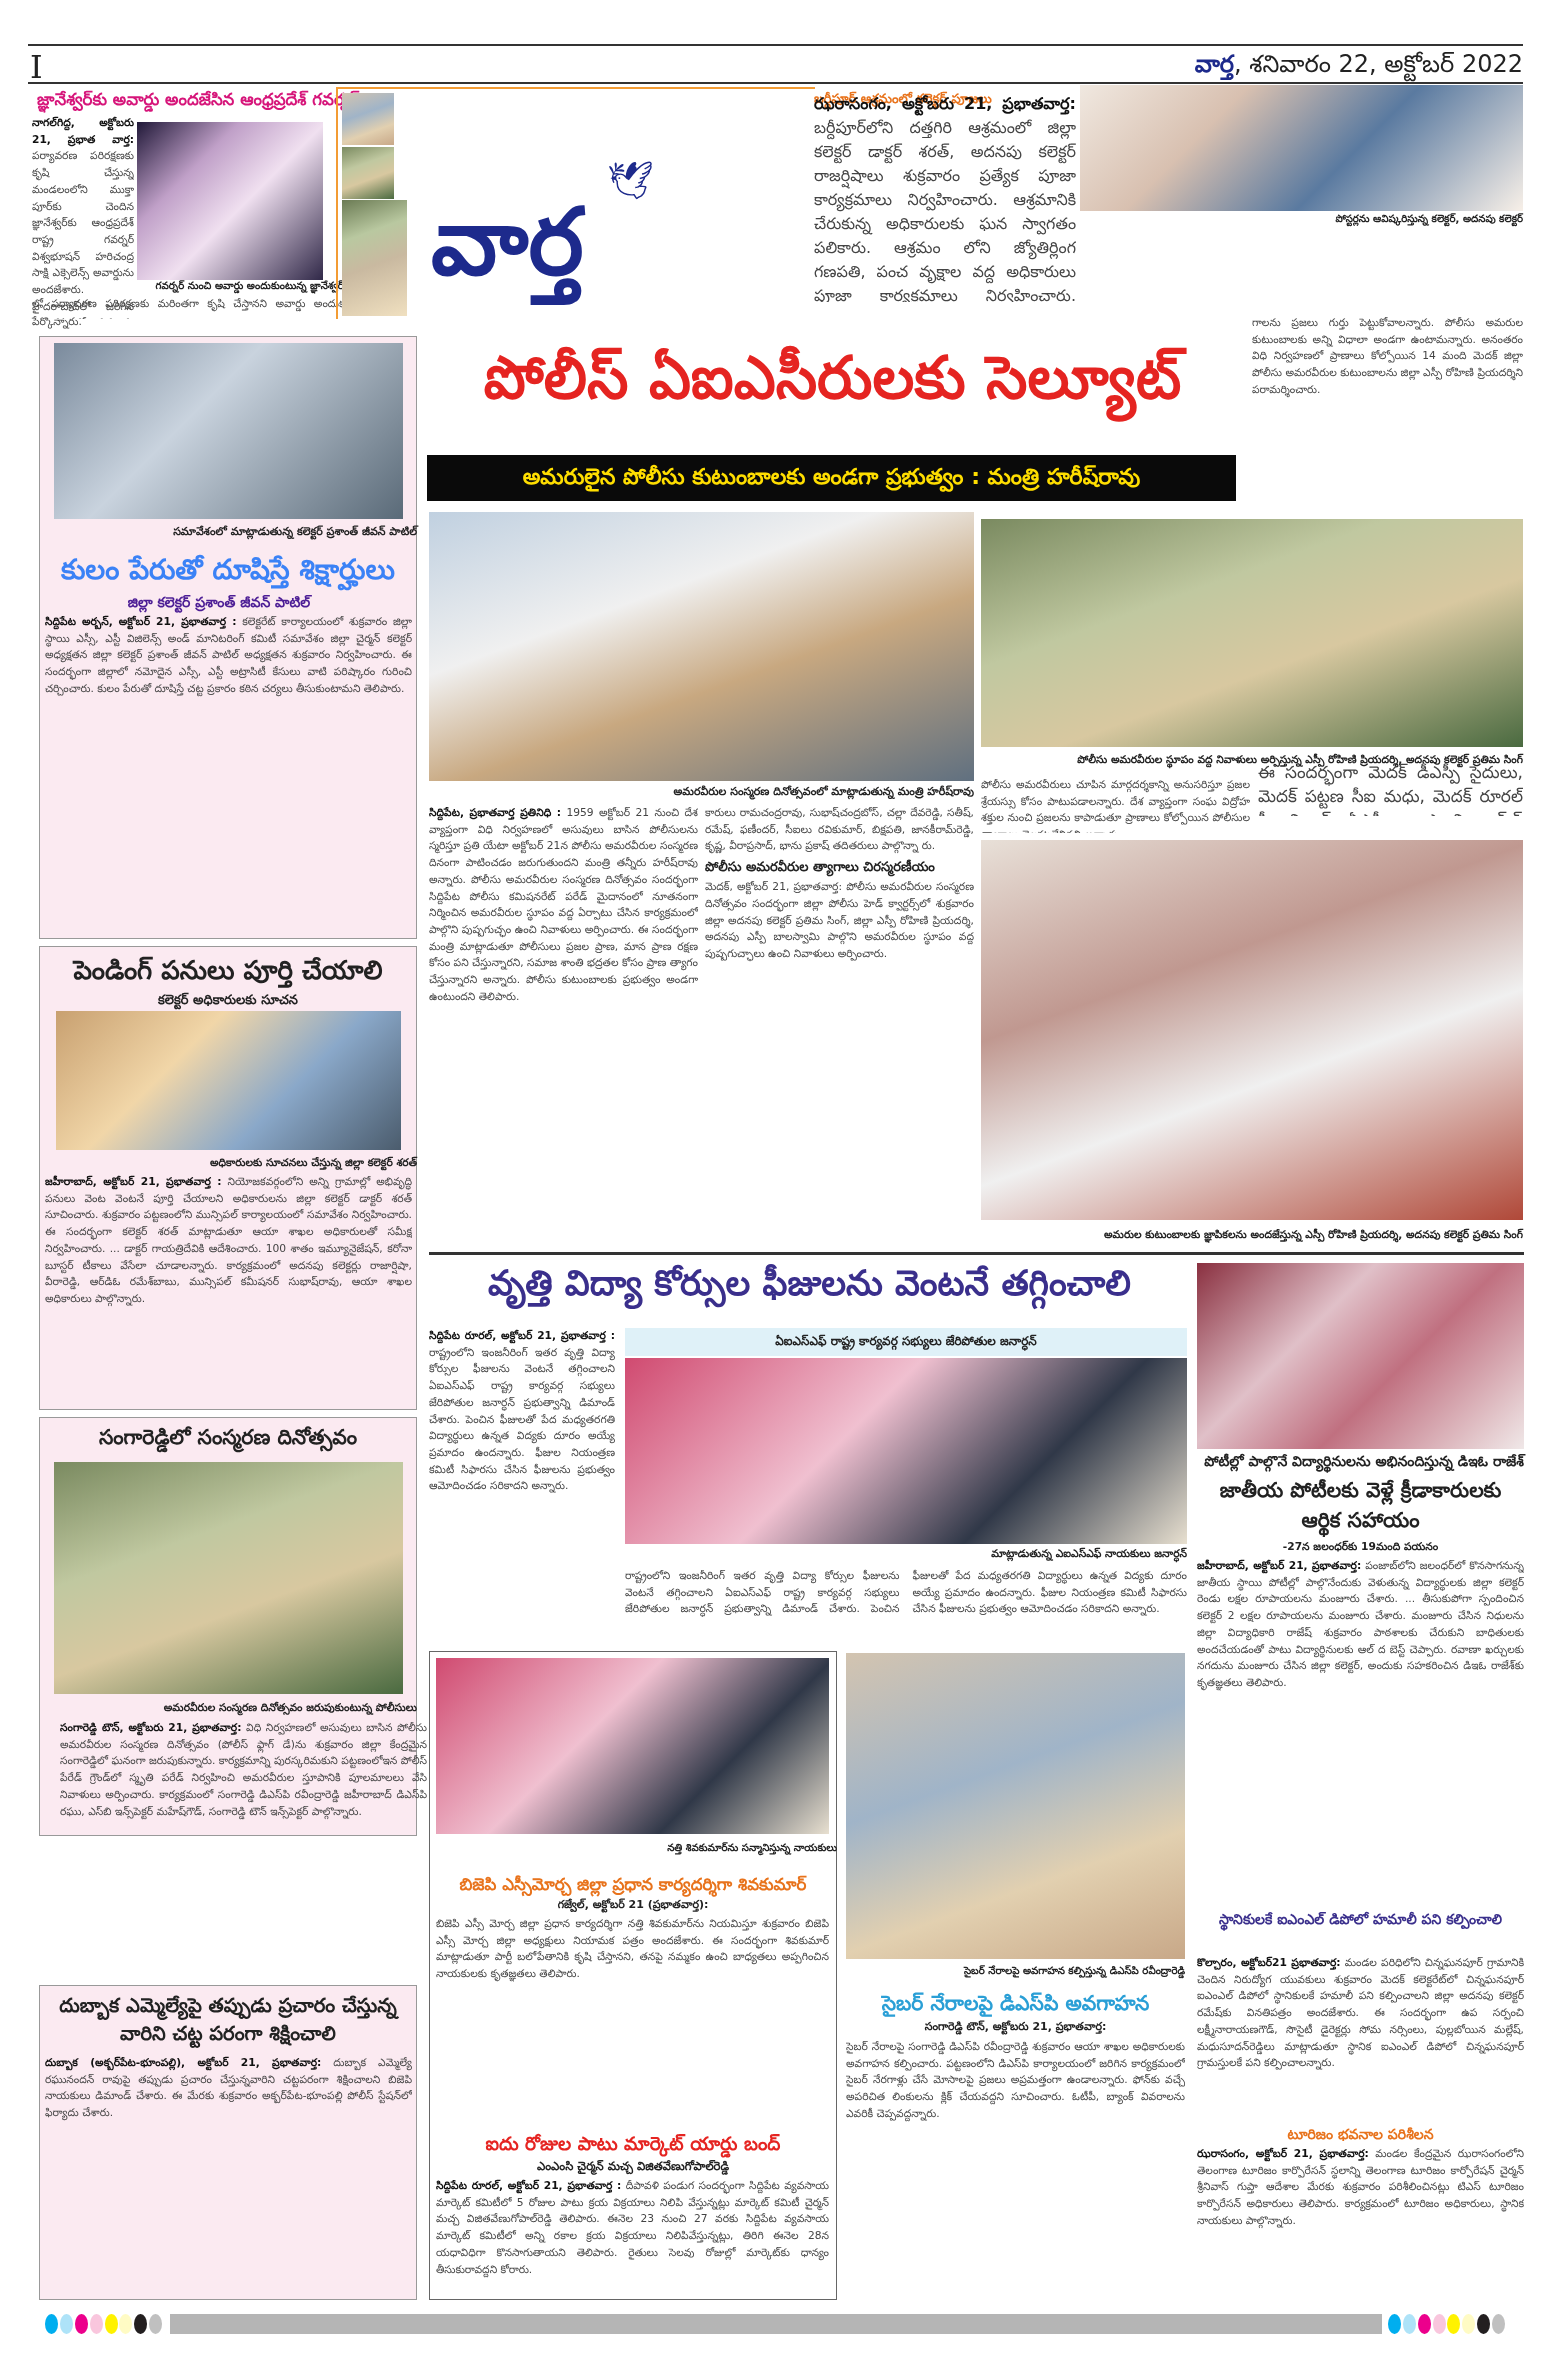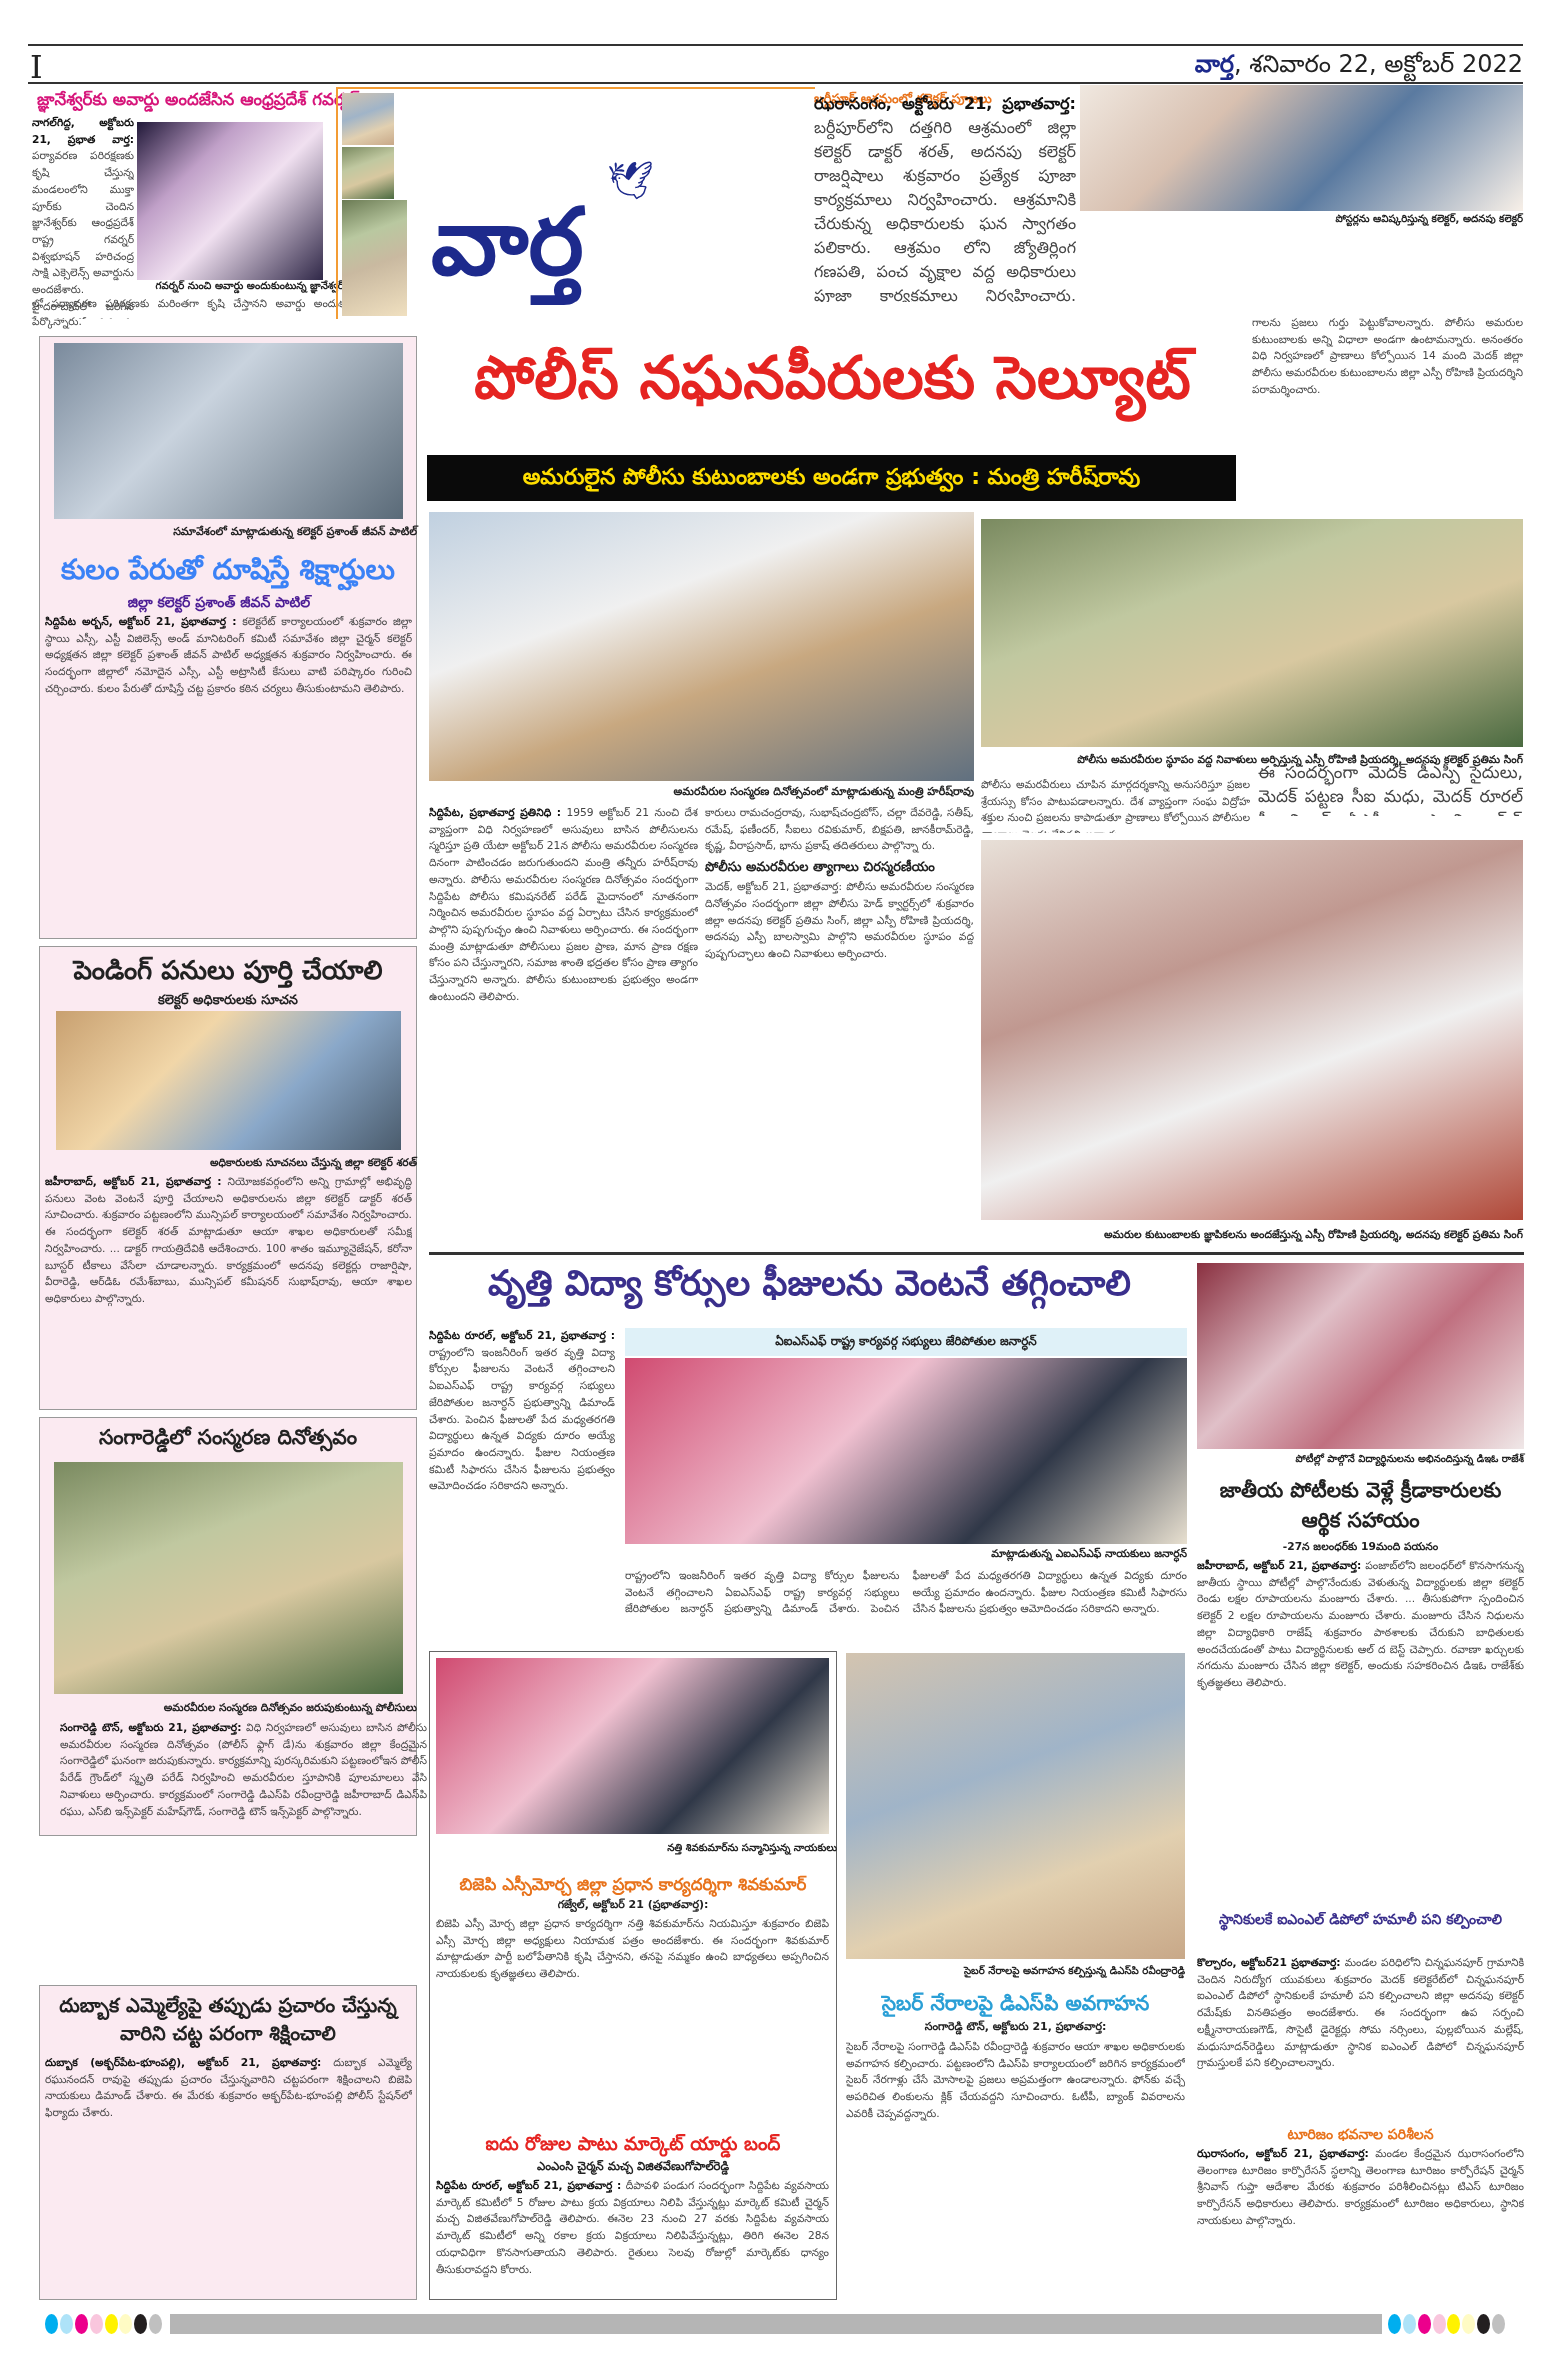--- a/index.html
+++ b/index.html
@@ -83,21 +83,21 @@
 <div class="abs body-text" style="left:60px;top:1720px;width:367px;height:260px;overflow:hidden;font-size:10.7px;line-height:16.7px">
   <b>సంగారెడ్డి టౌన్, అక్టోబరు 21, ప్రభాతవార్త:</b> <span>విధి నిర్వహణలో అసువులు బాసిన పోలీసు అమరవీరుల సంస్మరణ దినోత్సవం (పోలీస్ ఫ్లాగ్ డే)ను శుక్రవారం జిల్లా కేంద్రమైన సంగారెడ్డిలో ఘనంగా జరుపుకున్నారు. కార్యక్రమాన్ని పురస్కరిమకుని పట్టణంలోఇన పోలీస్ పేరేడ్ గ్రౌండ్‌లో స్మృతి పరేడ్ నిర్వహించి అమరవీరుల స్తూపానికి పూలమాలలు వేసి నివాళులు అర్పించారు. కార్యక్రమంలో సంగారెడ్డి డిఎస్‌పి రవీంద్రారెడ్డి జహీరాబాద్ డిఎస్‌పి రఘు, ఎస్‌బి ఇన్స్‌పెక్టర్ మహేష్‌గౌడ్, సంగారెడ్డి టౌన్ ఇన్స్‌పెక్టర్ పాల్గొన్నారు.</span>
 </div>
 
 <div class="pinkbox" style="left:39px;top:1985px;width:378px;height:315px"></div>
 <div class="hl" style="left:39px;top:1992px;width:378px;font-size:19.5px;color:#222;white-space:normal;line-height:28px">దుబ్బాక ఎమ్మెల్యేపై తప్పుడు ప్రచారం చేస్తున్న వారిని చట్ట పరంగా శిక్షించాలి</div>
 <div class="abs body-text" style="left:45px;top:2055px;width:367px;height:239px;overflow:hidden;font-size:10.7px;line-height:16.7px">
   <b>దుబ్బాక (అక్బర్‌పేట-భూంపల్లి), అక్టోబర్ 21, ప్రభాతవార్త:</b> <span>దుబ్బాక ఎమ్మెల్యే రఘునందన్ రావుపై తప్పుడు ప్రచారం చేస్తున్నవారిని చట్టపరంగా శిక్షించాలని బిజెపి నాయకులు డిమాండ్ చేశారు. ఈ మేరకు శుక్రవారం అక్బర్‌పేట-భూంపల్లి పోలీస్ స్టేషన్‌లో ఫిర్యాదు చేశారు.</span>
 </div>
 
-<div class="hl" style="left:429px;top:336px;width:807px;font-size:59px;color:#e52421;line-height:83px">పోలీస్ నఘనపీరులకు సెల్యూట్</div>
+<div class="hl" style="left:429px;top:336px;width:807px;font-size:59px;color:#e52421;line-height:83px">పోలీస్ ఏఐఎసీరులకు సెల్యూట్</div>
 <div class="abs" style="left:427px;top:455px;width:809px;height:46px;background:#0a0a0a"></div>
 <div class="hl" style="left:427px;top:464px;width:809px;font-size:22px;color:#ffde00">అమరులైన పోలీసు కుటుంబాలకు అండగా ప్రభుత్వం : మంత్రి హరీష్‌రావు</div>
 <div class="photo grad11" style="left:429px;top:512px;width:545px;height:269px"></div>
 <div class="cap" style="left:429px;top:785px;width:545px;font-size:11px">అమరవీరుల సంస్మరణ దినోత్సవంలో మాట్లాడుతున్న మంత్రి హరీష్‌రావు</div>
 <div class="photo grad9" style="left:981px;top:519px;width:542px;height:228px"></div>
 <div class="cap" style="left:981px;top:753px;width:542px;font-size:10.7px">పోలీసు అమరవీరుల స్థూపం వద్ద నివాళులు అర్పిస్తున్న ఎస్పీ రోహిణి ప్రియదర్శి, అదనపు కలెక్టర్ ప్రతిమ సింగ్</div>
 
 <div class="abs body-text" style="left:429px;top:805px;width:269px;height:408px;overflow:hidden;font-size:10.7px;line-height:16.7px">
   <b>సిద్దిపేట, ప్రభాతవార్త ప్రతినిధి :</b> <span>1959 అక్టోబర్ 21 నుంచి దేశ వ్యాప్తంగా విధి నిర్వహణలో అసువులు బాసిన పోలీసులను స్మరిస్తూ ప్రతి యేటా అక్టోబర్ 21న పోలీసు అమరవీరుల సంస్మరణ దినంగా పాటించడం జరుగుతుందని మంత్రి తన్నీరు హరీష్‌రావు అన్నారు. పోలీసు అమరవీరుల సంస్మరణ దినోత్సవం సందర్భంగా సిద్దిపేట పోలీసు కమిషనరేట్ పరేడ్ మైదానంలో నూతనంగా నిర్మించిన అమరవీరుల స్థూపం వద్ద ఏర్పాటు చేసిన కార్యక్రమంలో పాల్గొని పుష్పగుచ్ఛం ఉంచి నివాళులు అర్పించారు. ఈ సందర్భంగా మంత్రి మాట్లాడుతూ పోలీసులు ప్రజల ప్రాణ, మాన ప్రాణ రక్షణ కోసం పని చేస్తున్నారని, సమాజ శాంతి భద్రతల కోసం ప్రాణ త్యాగం చేస్తున్నారని అన్నారు. పోలీసు కుటుంబాలకు ప్రభుత్వం అండగా ఉంటుందని తెలిపారు.</span>
 </div>
@@ -119,21 +119,21 @@
 <div class="abs body-text" style="left:429px;top:1328px;width:186px;height:186px;overflow:hidden;font-size:10.7px;line-height:16.7px">
   <b>సిద్దిపేట రూరల్, అక్టోబర్ 21, ప్రభాతవార్త :</b> <span>రాష్ట్రంలోని ఇంజనీరింగ్ ఇతర వృత్తి విద్యా కోర్సుల ఫీజులను వెంటనే తగ్గించాలని ఏఐఎస్‌ఎఫ్ రాష్ట్ర కార్యవర్గ సభ్యులు జేరిపోతుల జనార్ధన్ ప్రభుత్వాన్ని డిమాండ్ చేశారు. పెంచిన ఫీజులతో పేద మధ్యతరగతి విద్యార్థులు ఉన్నత విద్యకు దూరం అయ్యే ప్రమాదం ఉందన్నారు. ఫీజుల నియంత్రణ కమిటీ సిఫారసు చేసిన ఫీజులను ప్రభుత్వం ఆమోదించడం సరికాదని అన్నారు.</span>
 </div>
 <div class="abs" style="left:625px;top:1328px;width:562px;height:28px;background:#dff1f8"></div>
 <div class="hl" style="left:625px;top:1334px;width:562px;font-size:12px;color:#222">ఏఐఎస్‌ఎఫ్ రాష్ట్ర కార్యవర్గ సభ్యులు జేరిపోతుల జనార్ధన్</div>
 <div class="photo grad5" style="left:625px;top:1358px;width:562px;height:186px"></div>
 <div class="cap" style="left:625px;top:1547px;width:562px;font-size:10.7px">మాట్లాడుతున్న ఎఐఎస్‌ఎఫ్ నాయకులు జనార్ధన్</div>
 <div class="abs body-text" style="left:625px;top:1568px;width:562px;height:74px;overflow:hidden;font-size:10.7px;line-height:16.7px;column-count:2;column-gap:13px">రాష్ట్రంలోని ఇంజనీరింగ్ ఇతర వృత్తి విద్యా కోర్సుల ఫీజులను వెంటనే తగ్గించాలని ఏఐఎస్‌ఎఫ్ రాష్ట్ర కార్యవర్గ సభ్యులు జేరిపోతుల జనార్ధన్ ప్రభుత్వాన్ని డిమాండ్ చేశారు. పెంచిన ఫీజులతో పేద మధ్యతరగతి విద్యార్థులు ఉన్నత విద్యకు దూరం అయ్యే ప్రమాదం ఉందన్నారు. ఫీజుల నియంత్రణ కమిటీ సిఫారసు చేసిన ఫీజులను ప్రభుత్వం ఆమోదించడం సరికాదని అన్నారు.</div>
 
 <div class="photo grad6" style="left:1197px;top:1263px;width:327px;height:186px"></div>
-<div class="cap" style="left:1197px;top:1453px;width:327px;font-size:10px">పోటీల్లో పాల్గొనే విద్యార్థినులను అభినందిస్తున్న డిఇఓ రాజేశ్</div>
+<div class="cap" style="left:1197px;top:1453px;width:327px;font-size:14px">పోటీల్లో పాల్గొనే విద్యార్థినులను అభినందిస్తున్న డిఇఓ రాజేశ్</div>
 <div class="hl" style="left:1197px;top:1475px;width:327px;font-size:20.4px;color:#222;white-space:normal;line-height:30px">జాతీయ పోటీలకు వెళ్లే క్రీడాకారులకు ఆర్థిక సహాయం</div>
 <div class="hl" style="left:1197px;top:1540px;width:327px;font-size:10.7px;color:#222">-27న జలంధర్‌కు 19మంది పయనం</div>
 <div class="abs body-text" style="left:1197px;top:1558px;width:327px;height:343px;overflow:hidden;font-size:10.7px;line-height:16.7px">
   <b>జహీరాబాద్, అక్టోబర్ 21, ప్రభాతవార్త:</b> <span>పంజాబ్‌లోని జలంధర్‌లో కొనసాగనున్న జాతీయ స్థాయి పోటీల్లో పాల్గొనేందుకు వెళుతున్న విద్యార్థులకు జిల్లా కలెక్టర్ రెండు లక్షల రూపాయలను మంజూరు చేశారు. ... తీసుకుపోగా స్పందించిన కలెక్టర్ 2 లక్షల రూపాయలను మంజూరు చేశారు. మంజూరు చేసిన నిధులను జిల్లా విద్యాధికారి రాజేష్ శుక్రవారం పాఠశాలకు చేరుకుని బాధితులకు అందచేయడంతో పాటు విద్యార్థినులకు ఆల్ ద బెస్ట్ చెప్పారు. రవాణా ఖర్చులకు నగదును మంజూరు చేసిన జిల్లా కలెక్టర్, అందుకు సహకరించిన డిఇఓ రాజేశ్‌కు కృతజ్ఞతలు తెలిపారు.</span>
 </div>
 
 <div class="hl" style="left:1197px;top:1909px;width:327px;font-size:14px;color:#3a2f8c;white-space:normal;line-height:20.4px">స్థానికులకే ఐఎంఎల్ డిపోలో హమాలీ పని కల్పించాలి</div>
 <div class="abs body-text" style="left:1197px;top:1955px;width:327px;height:167px;overflow:hidden;font-size:10.7px;line-height:16.7px">
   <b>కొల్చారం, అక్టోబర్21 ప్రభాతవార్త:</b> <span>మండల పరిధిలోని చిన్నఘనపూర్ గ్రామానికి చెందిన నిరుద్యోగ యువకులు శుక్రవారం మెదక్ కలెక్టరేట్‌లో చిన్నఘనపూర్ ఐఎంఎల్ డిపోలో స్థానికులకే హమాలీ పని కల్పించాలని జిల్లా అదనపు కలెక్టర్ రమేష్‌కు వినతిపత్రం అందజేశారు. ఈ సందర్భంగా ఉప సర్పంచి లక్ష్మీనారాయణగౌడ్, సొసైటీ డైరెక్టర్లు సోమ నర్సింలు, పుల్లబోయిన మల్లేష్, మధుసూదన్‌రెడ్డిలు మాట్లాడుతూ స్థానిక ఐఎంఎల్ డిపోలో చిన్నఘనపూర్ గ్రామస్తులకే పని కల్పించాలన్నారు.</span>
 </div>

